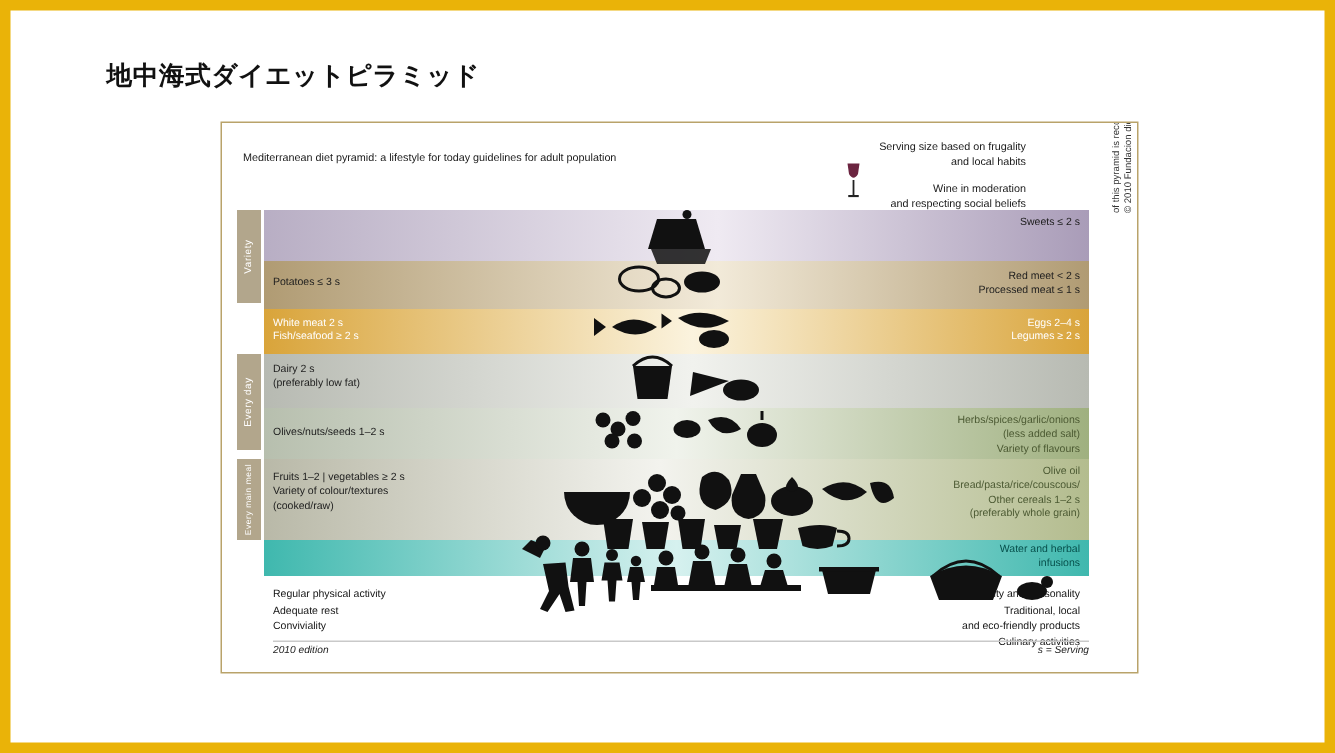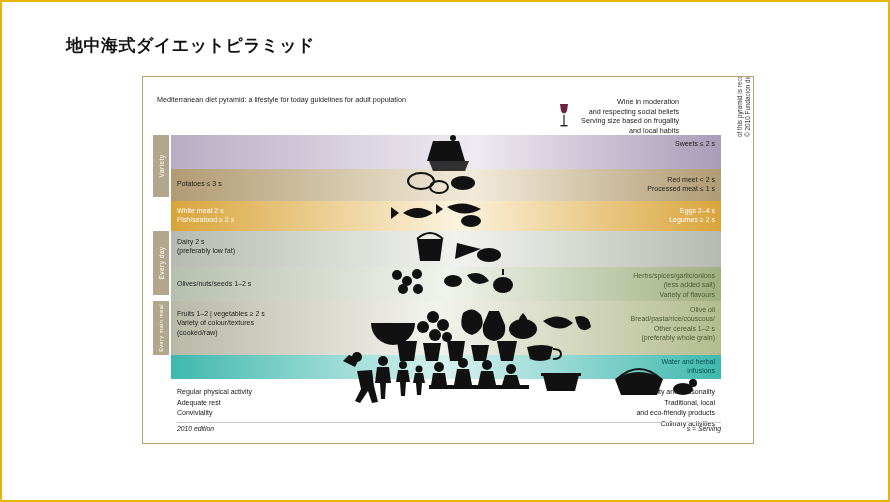--- a/index.html
+++ b/index.html
@@ -12,21 +12,21 @@
     height: 502px;
     font-family: "Liberation Sans", sans-serif;
     overflow: hidden;
   }
   .slide {
     position: relative;
     width: 890px;
     height: 502px;
     background: #ffffff;
     box-sizing: border-box;
-    border: 2px solid #eab308;
+    border: 7px solid #eab308;
   }
   .slide-title {
     position: absolute;
     left: 64px;
     top: 32px;
     font-size: 17px;
     font-weight: bold;
     color: #111111;
     letter-spacing: 0.5px;
   }
@@ -218,24 +218,24 @@
 
   <div class="slide-title">地中海式ダイエットピラミッド</div>
 
   <div class="figure">
     <div class="fig-inner">
 
       <div class="fig-head">
         <div class="left">Mediterranean diet pyramid: a lifestyle for today
 guidelines for adult population</div>
         <div class="right">
+          <div style="white-space:pre-line;">Serving size based on frugality
+and local habits</div>
           <div style="white-space:pre-line; margin-top:9px;">Wine in moderation
 and respecting social beliefs</div>
-          <div style="white-space:pre-line;">Serving size based on frugality
-and local habits</div>
         </div>
         <svg class="wine-glass" viewBox="0 0 14 26">
           <path d="M3 1 L11 1 L10 8 Q7 13 4 8 Z" fill="#6b2440"></path>
           <rect x="6.4" y="12" width="1.2" height="10" fill="#222"></rect>
           <rect x="3.5" y="22" width="7" height="1.4" fill="#222"></rect>
         </svg>
       </div>
 
       <div class="copyright">
         <span>© 2010 Fundacion dieta mediterranea the use and promotion</span>

